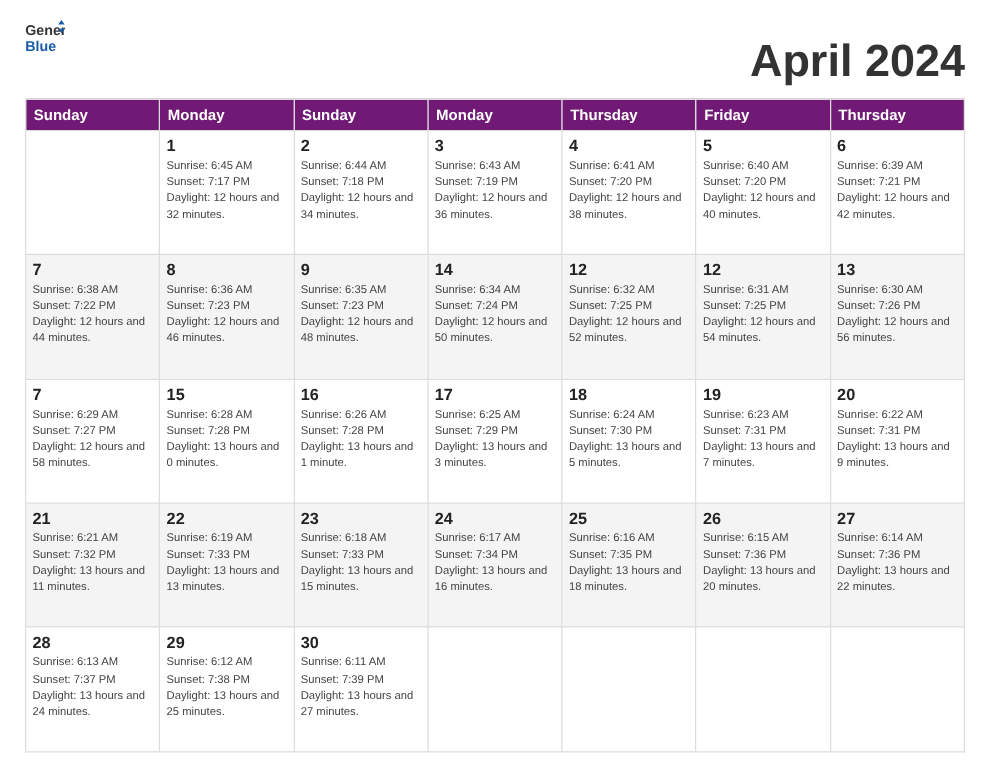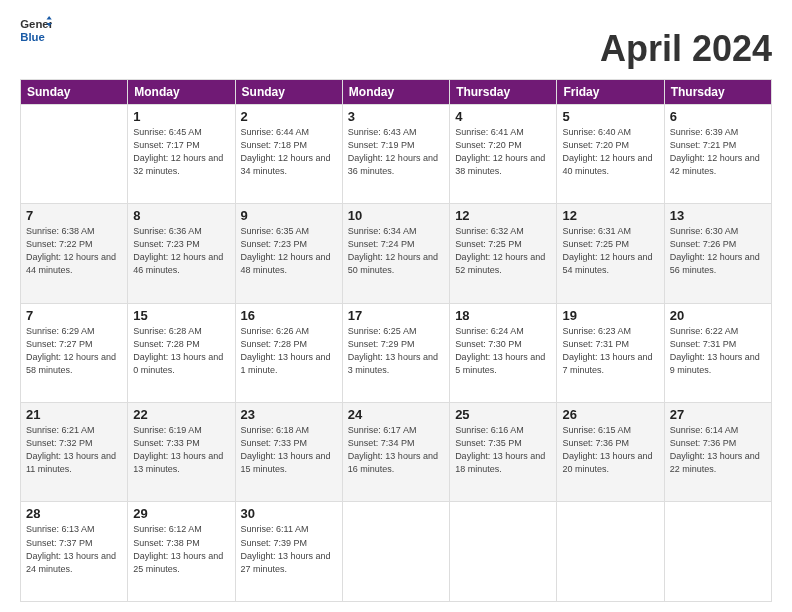--- a/index.html
+++ b/index.html
@@ -159,21 +159,21 @@
           </td>
           <td>
             <span class="day-number">8</span>
             <div class="day-info">Sunrise: 6:36 AM<br>Sunset: 7:23 PM<br>Daylight: 12 hours and 46 minutes.</div>
           </td>
           <td>
             <span class="day-number">9</span>
             <div class="day-info">Sunrise: 6:35 AM<br>Sunset: 7:23 PM<br>Daylight: 12 hours and 48 minutes.</div>
           </td>
           <td>
-            <span class="day-number">10</span>
+            <span class="day-number">14</span>
             <div class="day-info">Sunrise: 6:34 AM<br>Sunset: 7:24 PM<br>Daylight: 12 hours and 50 minutes.</div>
           </td>
           <td>
             <span class="day-number">12</span>
             <div class="day-info">Sunrise: 6:32 AM<br>Sunset: 7:25 PM<br>Daylight: 12 hours and 52 minutes.</div>
           </td>
           <td>
             <span class="day-number">12</span>
             <div class="day-info">Sunrise: 6:31 AM<br>Sunset: 7:25 PM<br>Daylight: 12 hours and 54 minutes.</div>
           </td>

